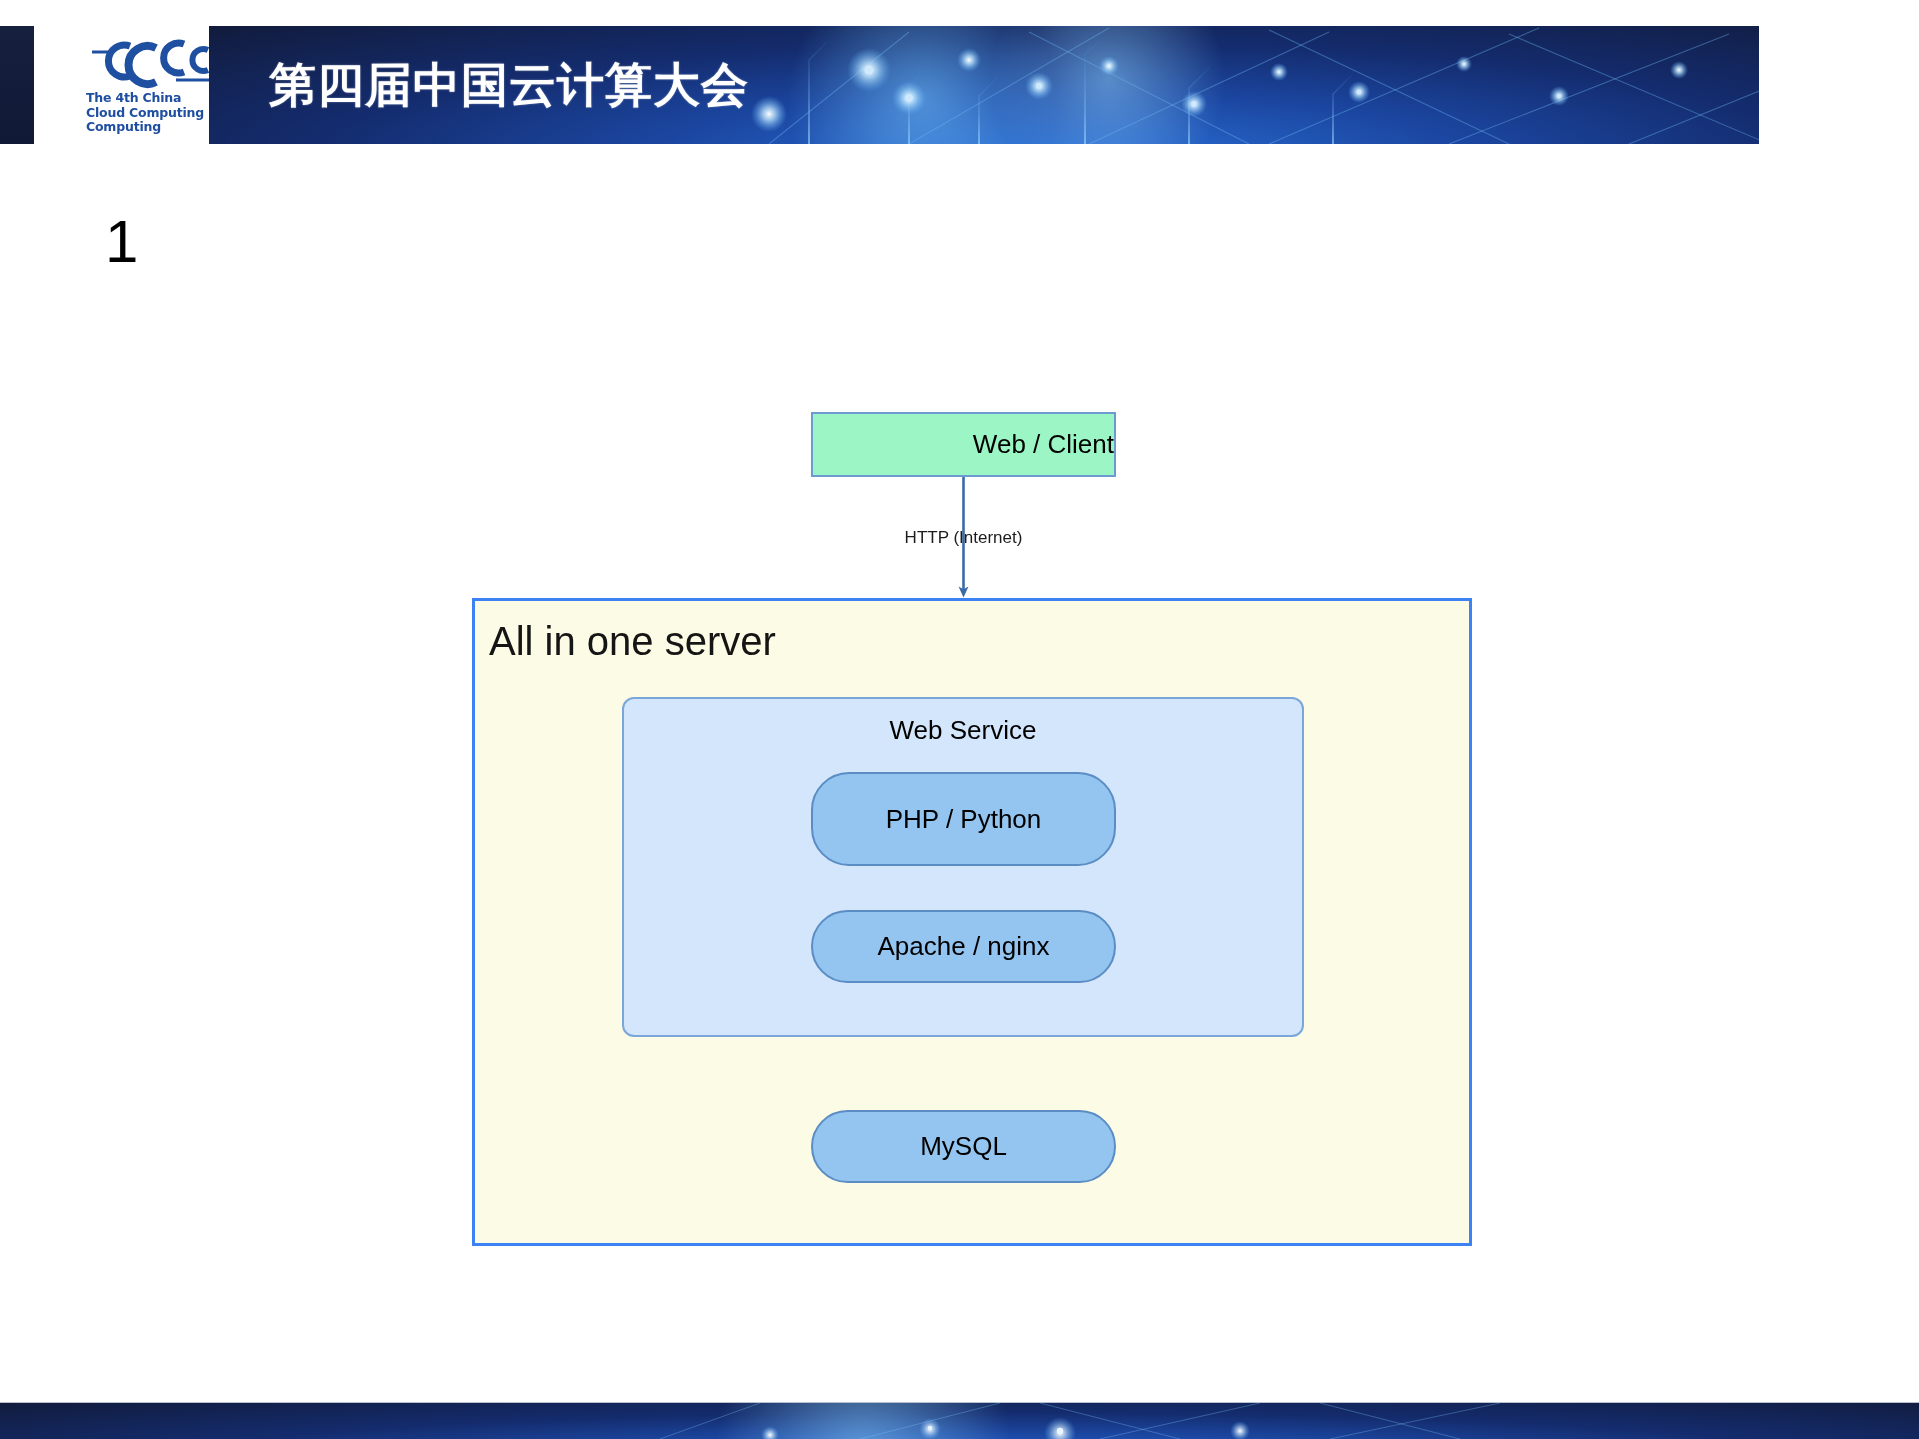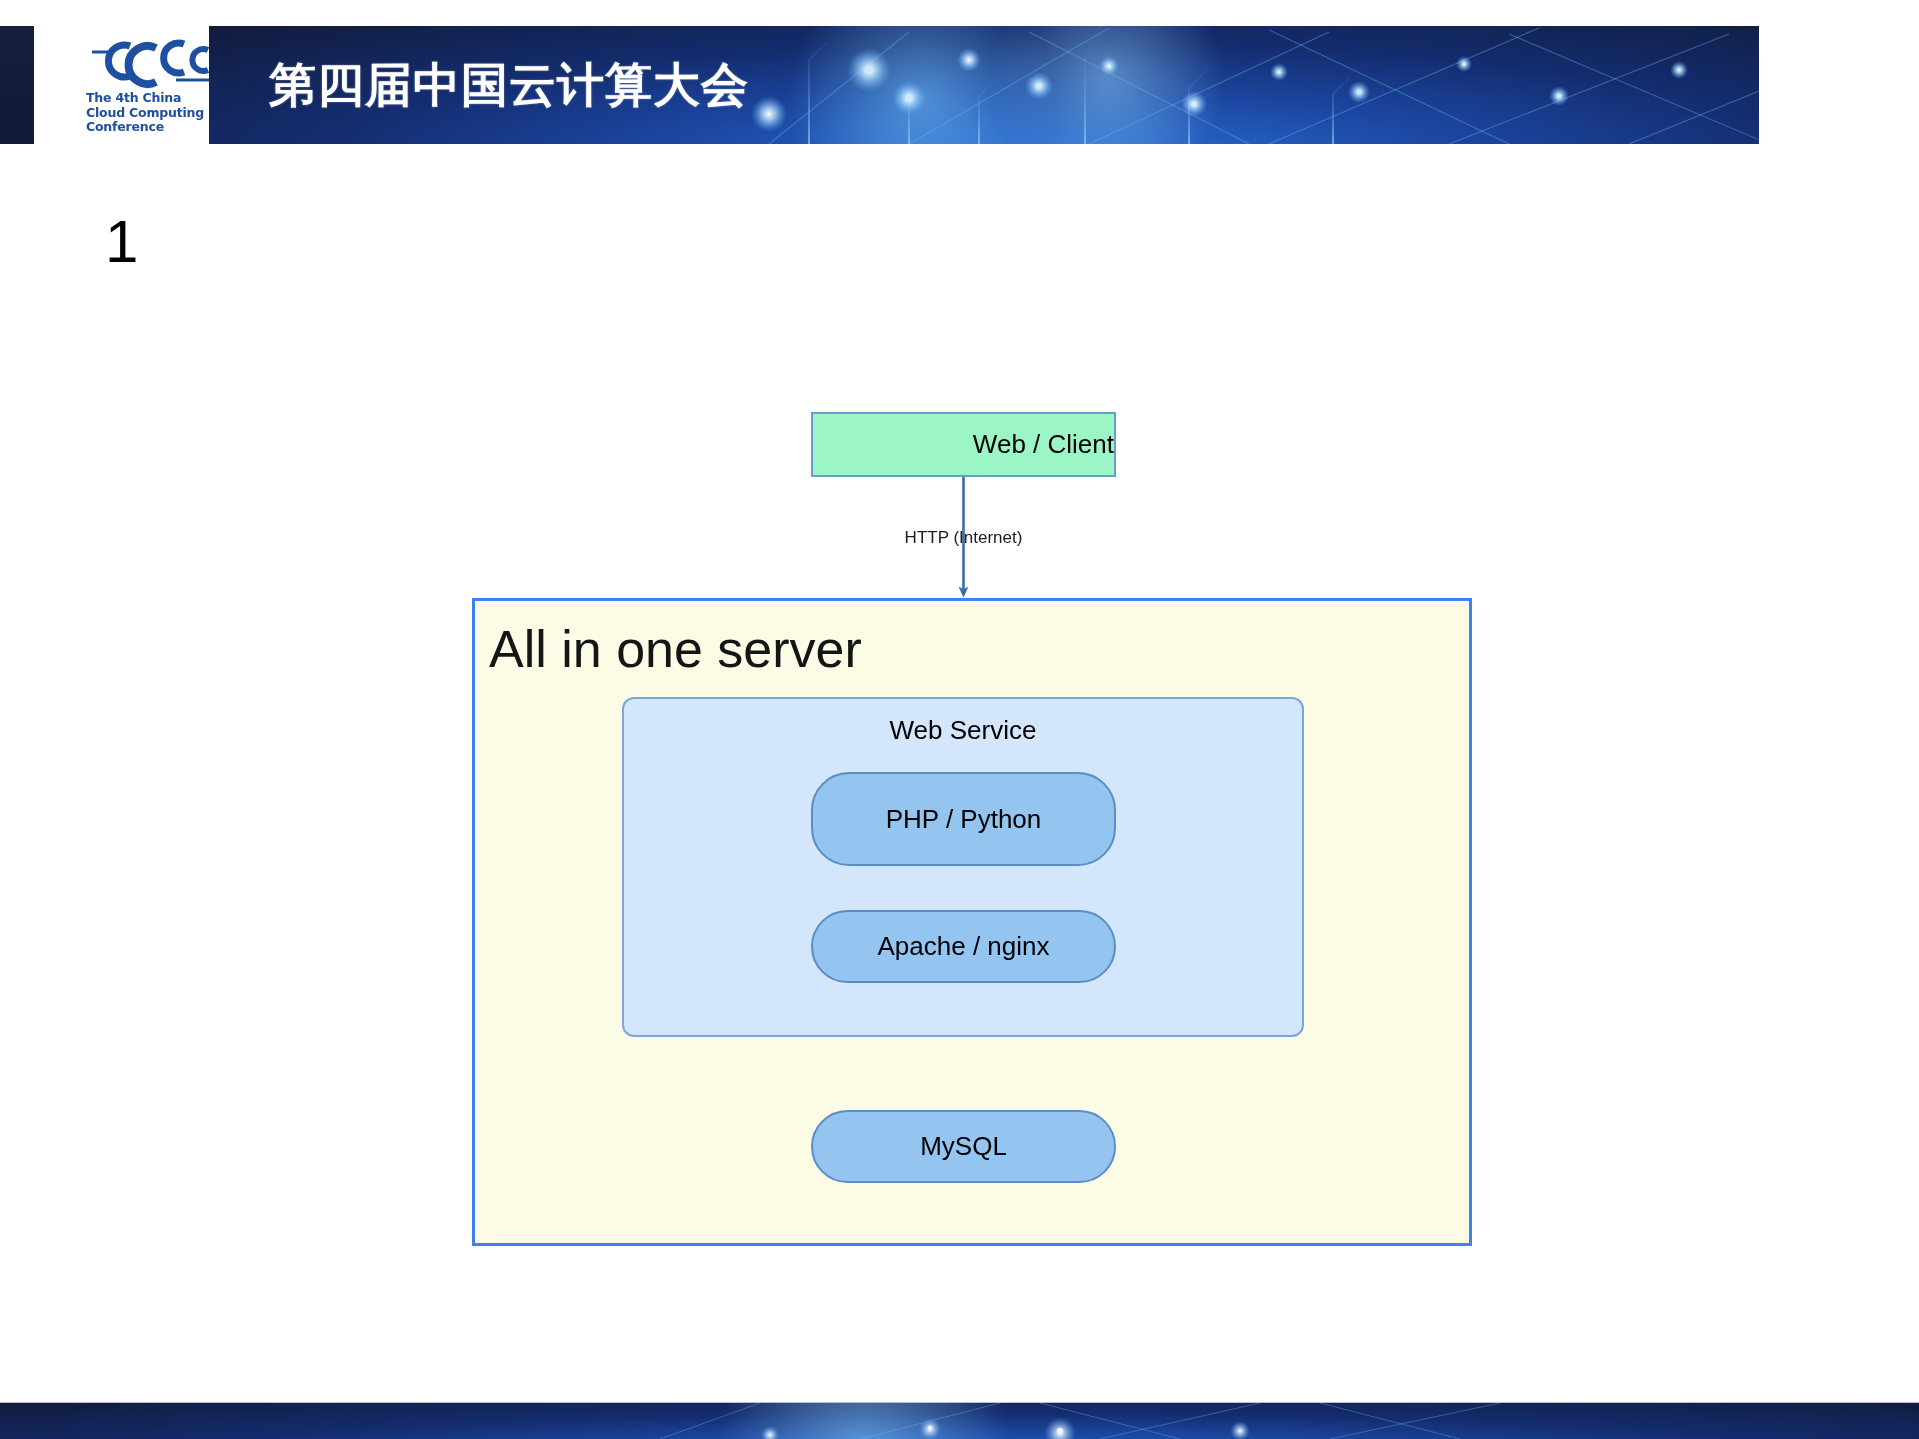--- a/index.html
+++ b/index.html
@@ -131,21 +131,21 @@
   .n-allinone {
     left: 472px; top: 598px;
     width: 1000px; height: 648px;
     background: #FCFCE6;
     border: 3px solid #3C82F5;
     display: block;
   }
   .allinone-title {
     position: absolute;
     left: 14px; top: 18px;
-    font-size: 52px;
+    font-size: 40px;
     color: #151515;
     font-family: "Liberation Sans", sans-serif;
     white-space: nowrap;
   }
 
   
   .n-webservice {
     left: 622px; top: 697px;
     width: 682px; height: 340px;
     background: #D3E6FB;
@@ -217,21 +217,21 @@
           <path d="M46 10 A16 16 0 1 0 46 40" stroke-width="7" stroke-linecap="butt"></path>
           <path d="M72 12 A19 19 0 1 0 72 46" stroke-width="8" stroke-linecap="butt"></path>
           <path d="M100 8 A15 15 0 1 0 100 36" stroke-width="7" stroke-linecap="butt"></path>
           <path d="M124 14 A11 11 0 1 0 124 34" stroke-width="6" stroke-linecap="butt"></path>
           <path d="M92 44 H136" stroke-width="3"></path>
         </g>
       </svg>
       <div class="logo-text">
         <div>The 4th China</div>
         <div>Cloud Computing</div>
-        <div>Conference</div>
+        <div>Computing</div>
       </div>
     </div>
   </div>
 
   <div class="hdr-banner">
     <svg class="circuit" viewBox="0 0 1710 118" preserveAspectRatio="none">
       <defs>
         <linearGradient id="trace" x1="0" y1="1" x2="0" y2="0">
           <stop offset="0%" stop-color="#9fd8ff" stop-opacity="0.95"></stop>
           <stop offset="100%" stop-color="#3f7fd0" stop-opacity="0.12"></stop>

